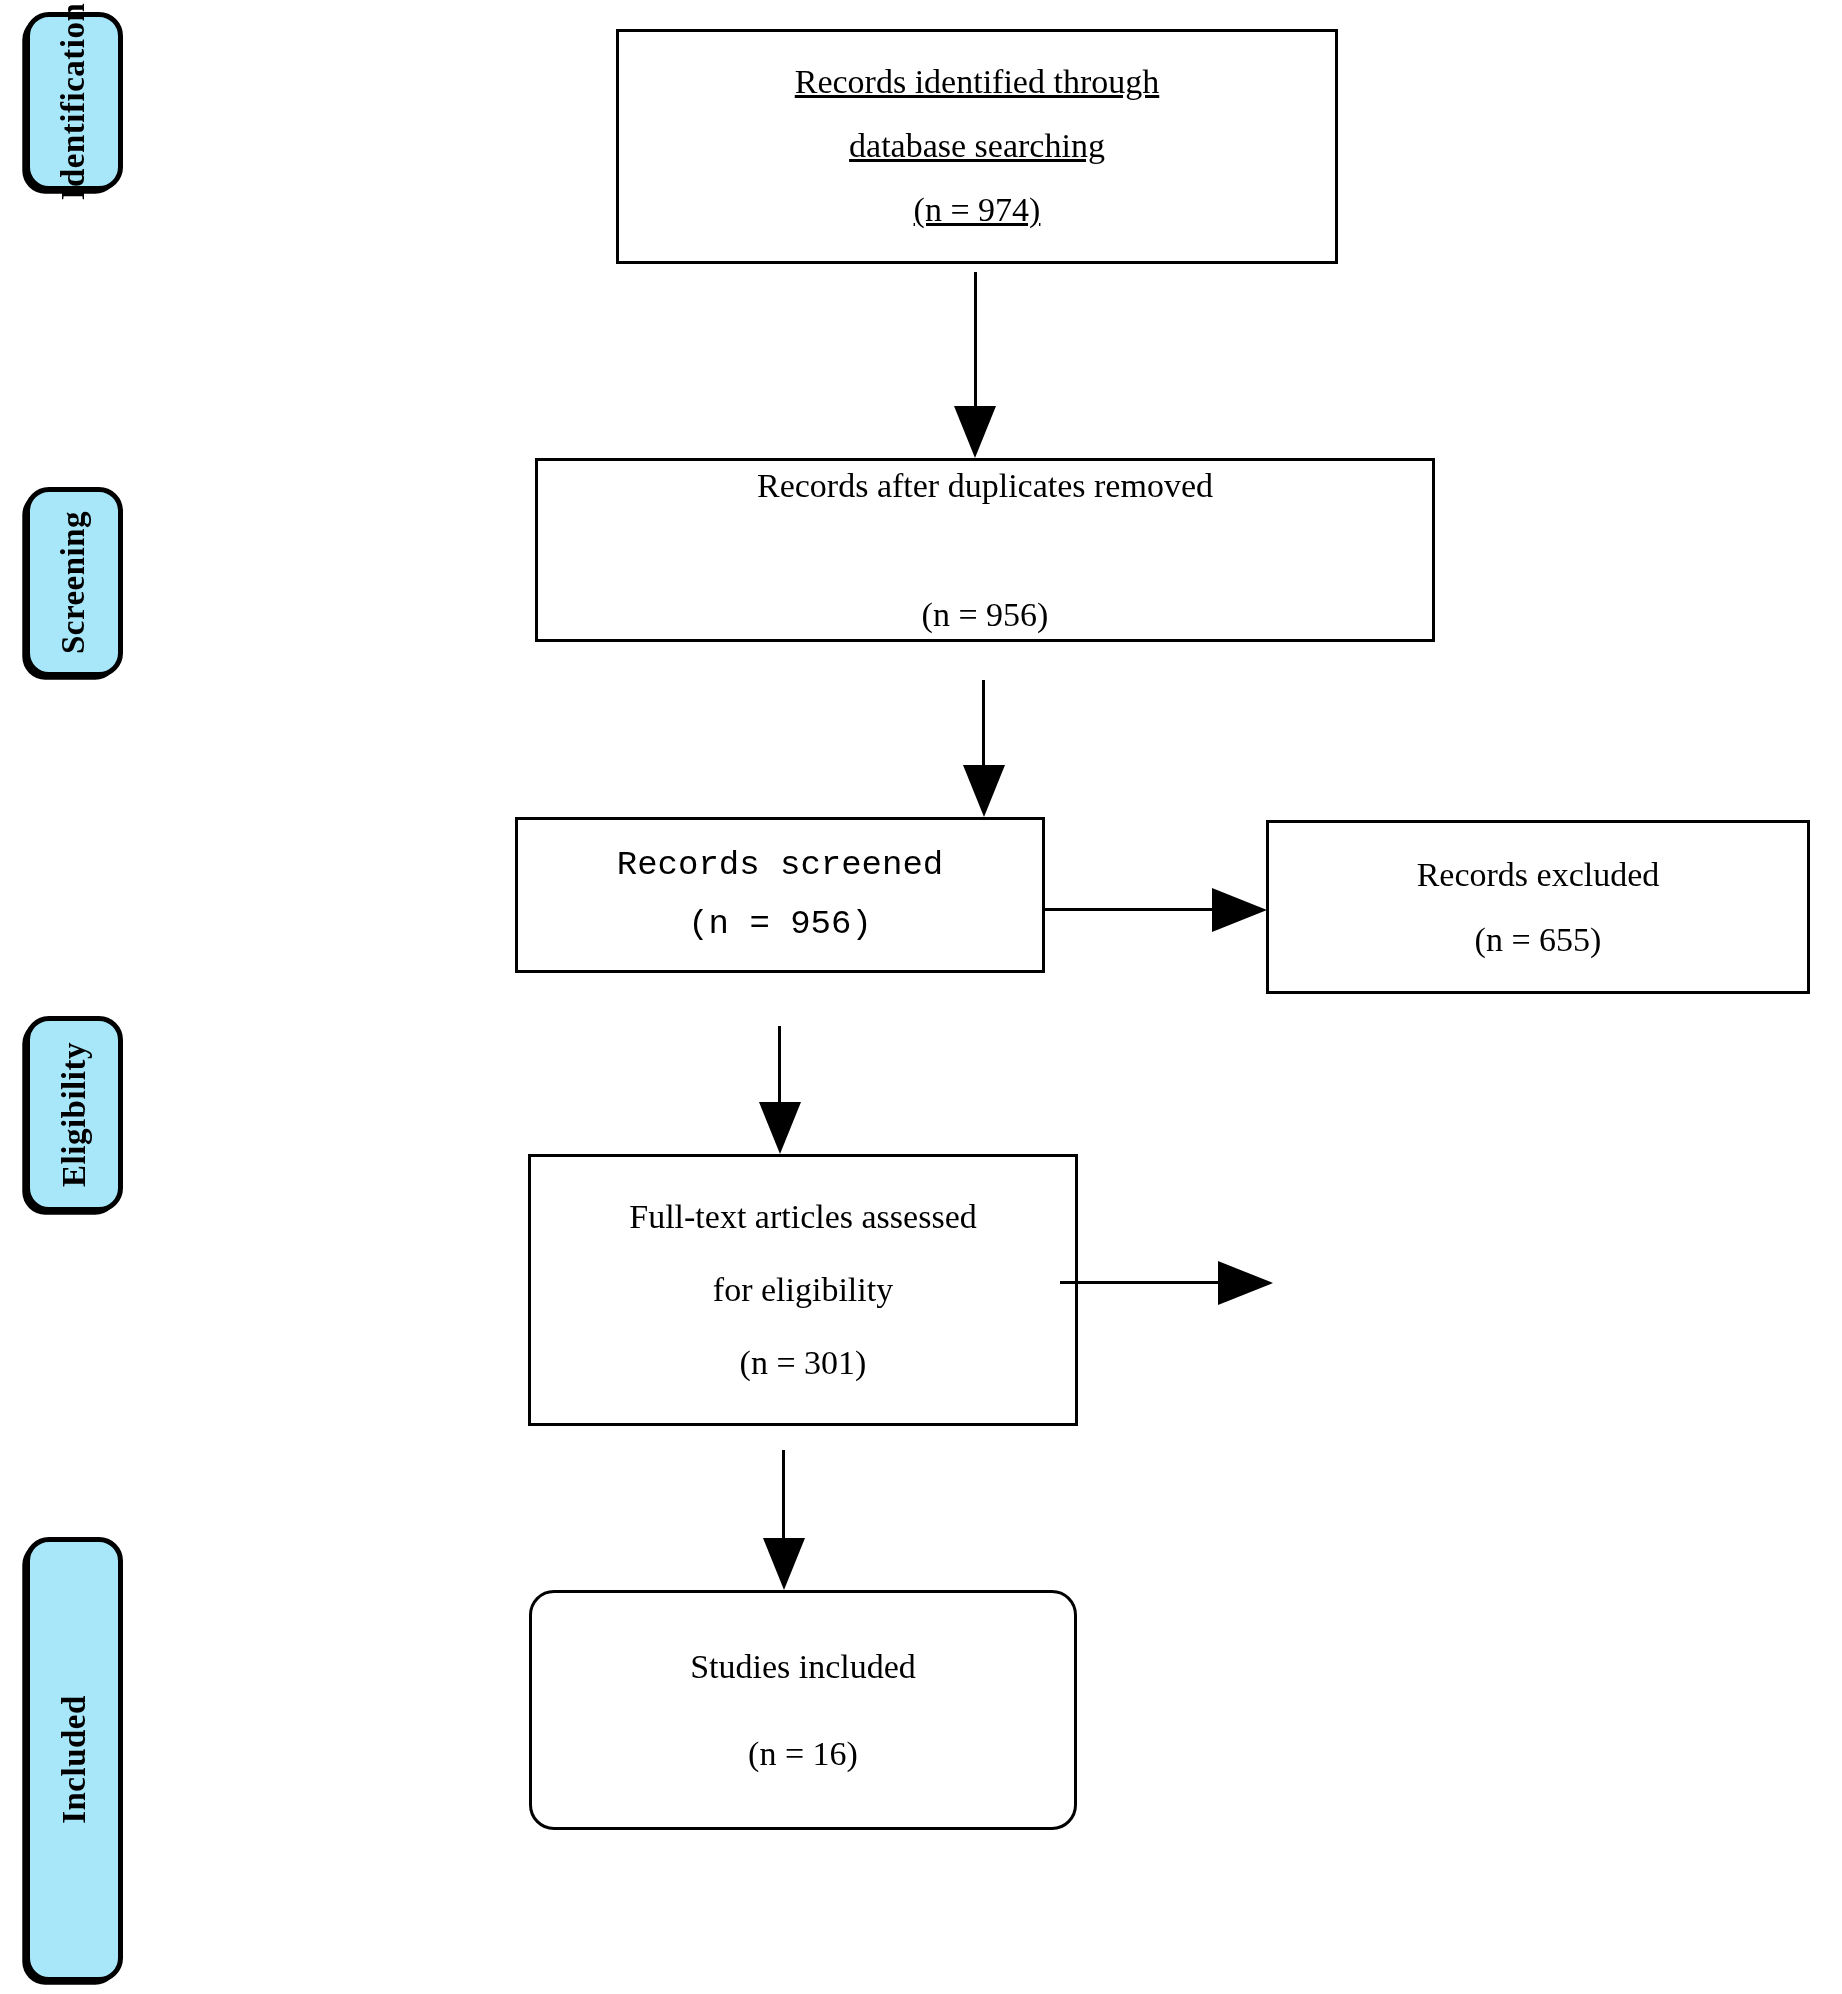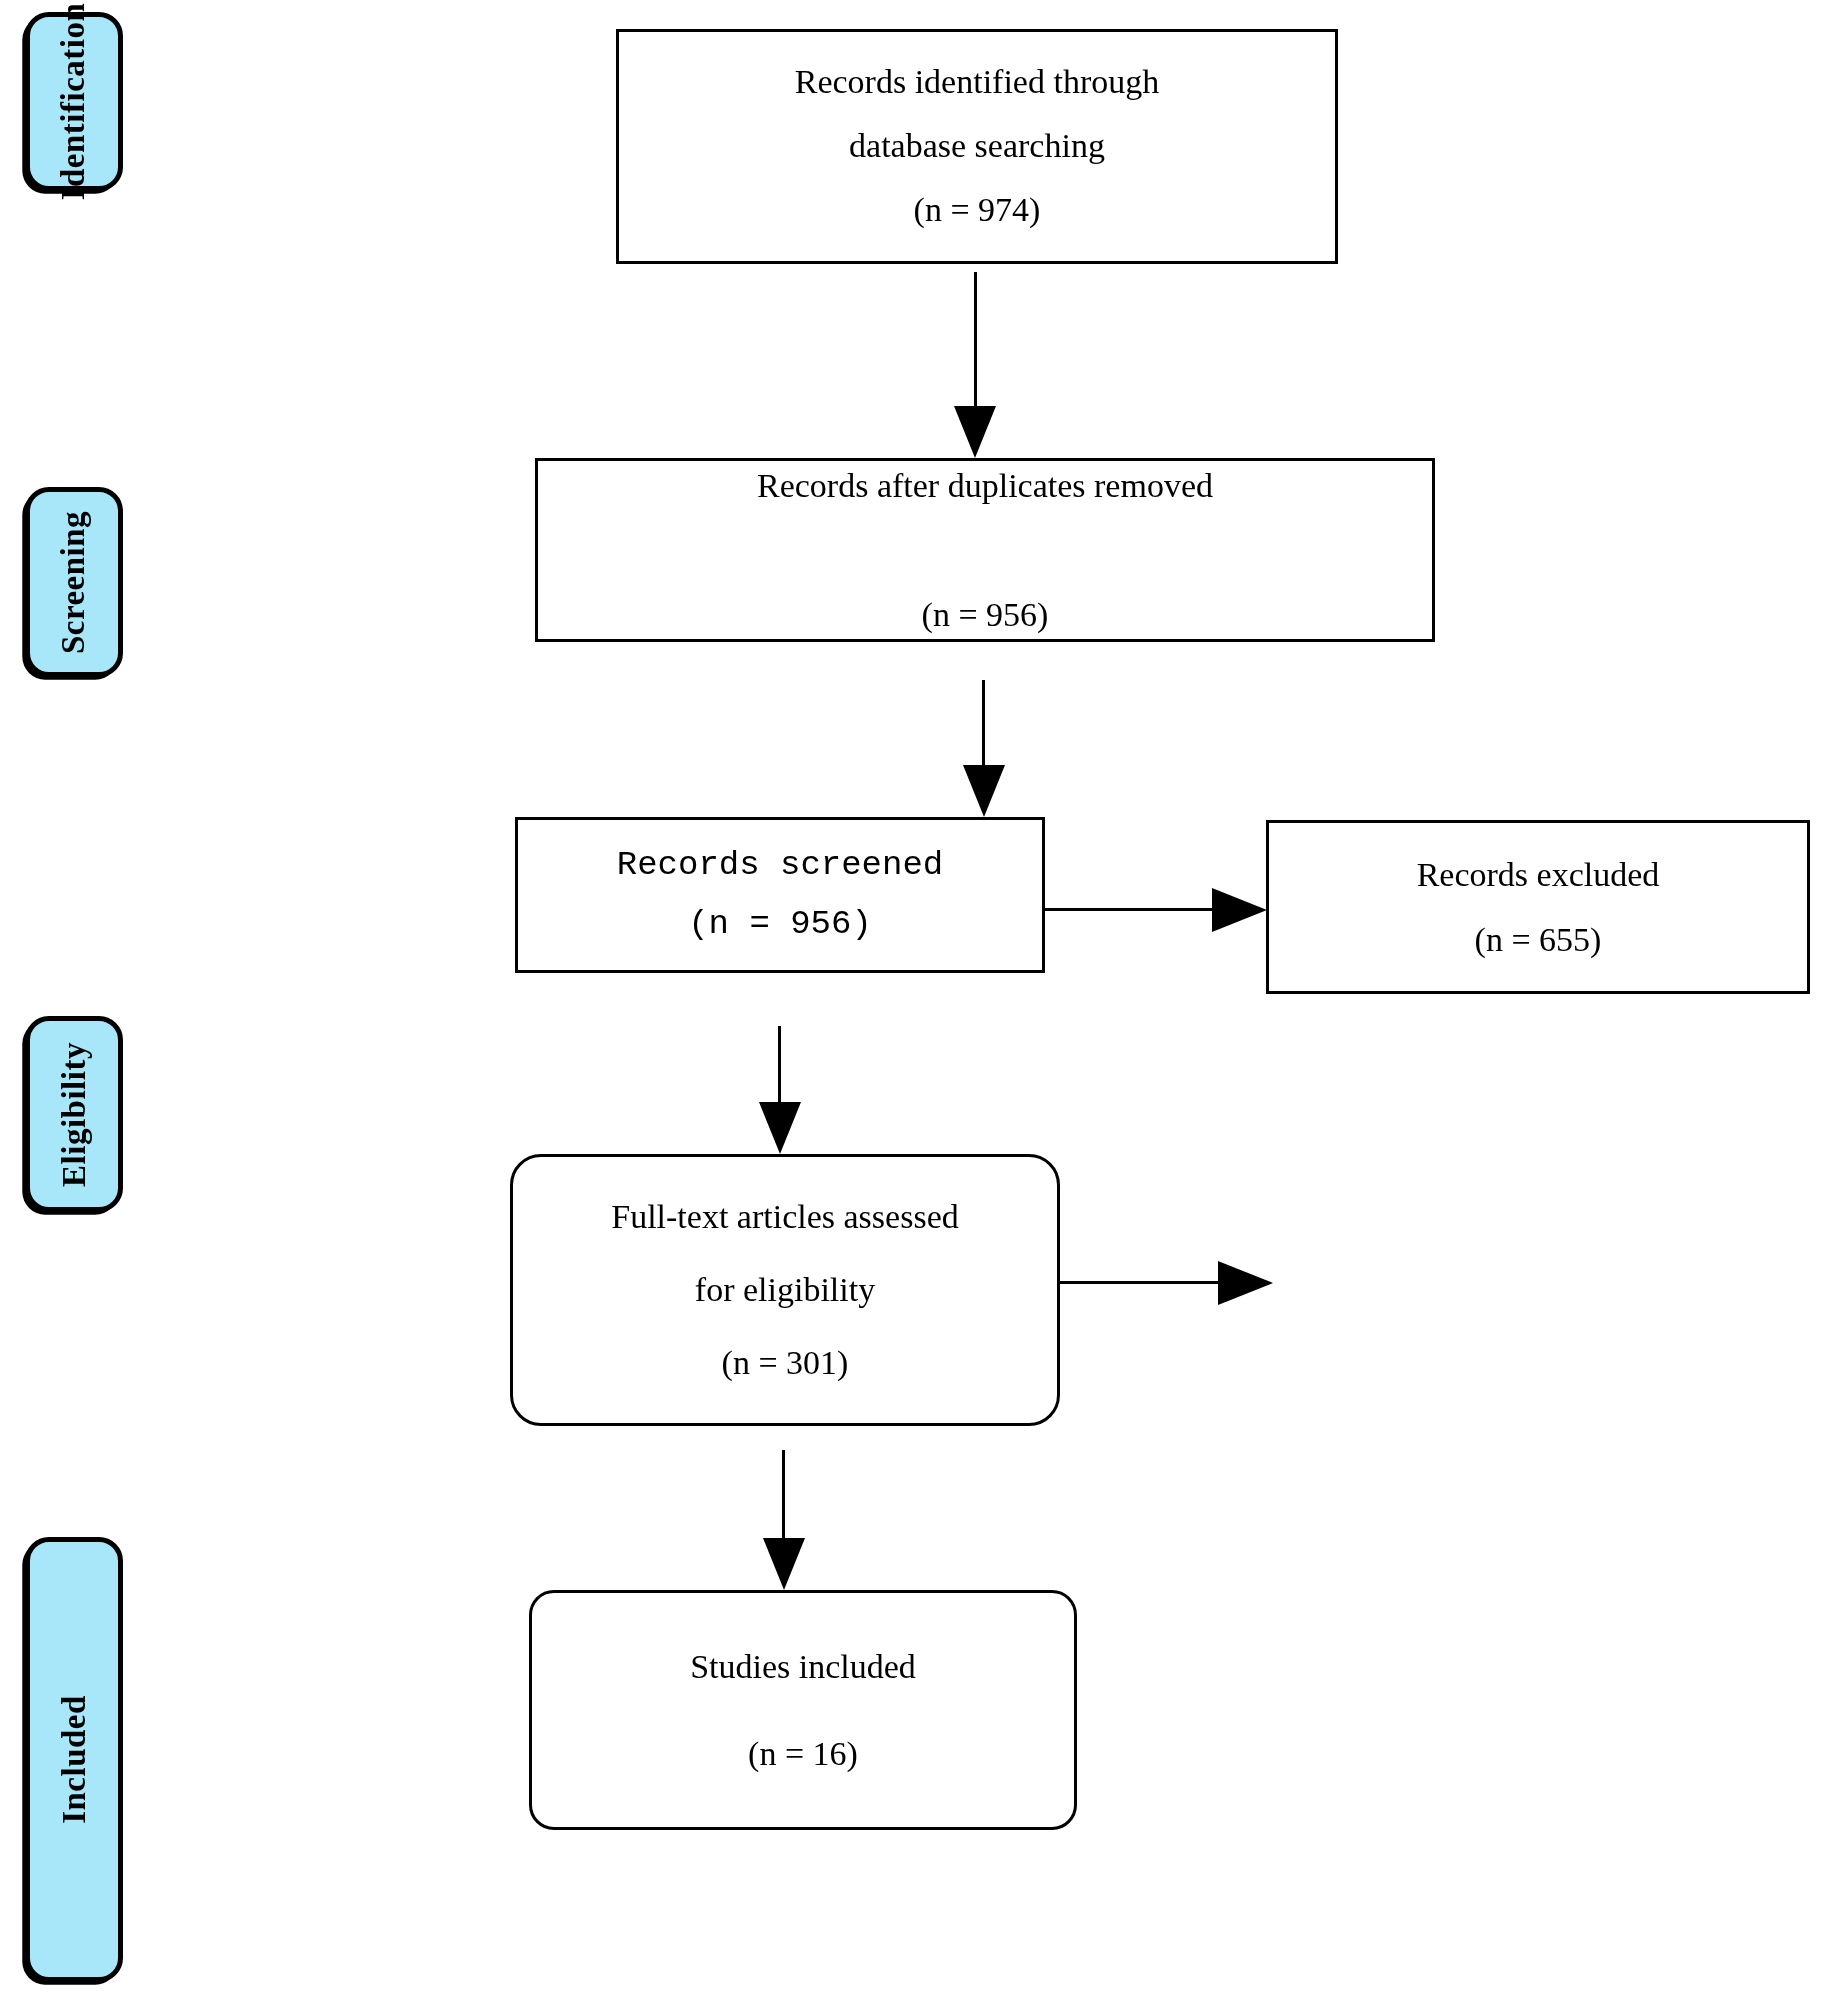--- a/index.html
+++ b/index.html
@@ -78,42 +78,42 @@
   <div class="stage" style="top:487px; height:190px;">
     <span class="stage-label">Screening</span>
   </div>
   <div class="stage" style="top:1016px; height:196px;">
     <span class="stage-label">Eligibility</span>
   </div>
   <div class="stage" style="top:1537px; height:445px;">
     <span class="stage-label">Included</span>
   </div>
 
-  <div class="node" style="left:616px; top:28.5px; width:722px; height:235px;">
+  <div class="node" style="left:616px; top:28.5px; width:722px; height:235px;text-decoration:underline;">
     <span>Records identified through</span>
     <span>database searching</span>
     <span>(n = 974)</span>
   </div>
 
   <div class="node" style="left:535px; top:458px; width:900px; height:184px;justify-content:space-between;">
     <span>Records after duplicates removed</span>
     <span>(n = 956)</span>
   </div>
 
   <div class="node" style="left:515px; top:817px; width:530px; height:156px;font-family:Liberation Mono, monospace;">
     <span>Records screened</span>
     <span>(n = 956)</span>
   </div>
 
   <div class="node" style="left:1266px; top:820px; width:544px; height:174px;">
     <span>Records excluded</span>
     <span>(n = 655)</span>
   </div>
 
-  <div class="node" style="left:510px; top:1154px; width:550px; height:272px;border-radius:31px;">
+  <div class="node" style="left:528px; top:1154px; width:550px; height:272px;">
     <span>Full-text articles assessed</span>
     <span>for eligibility</span>
     <span>(n = 301)</span>
   </div>
 
 
   <div class="node" style="left:529px; top:1590px; width:548px; height:240px;border-radius:25px;">
     <span>Studies included</span>
     <span>(n = 16)</span>
   </div>

